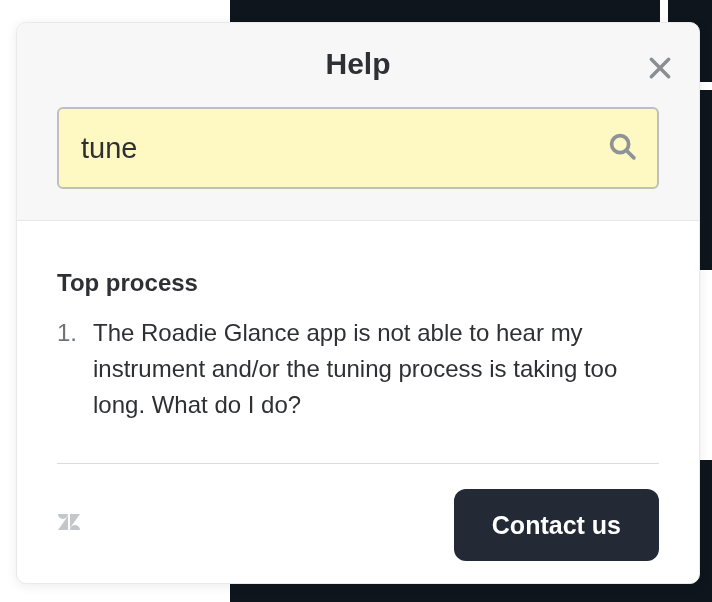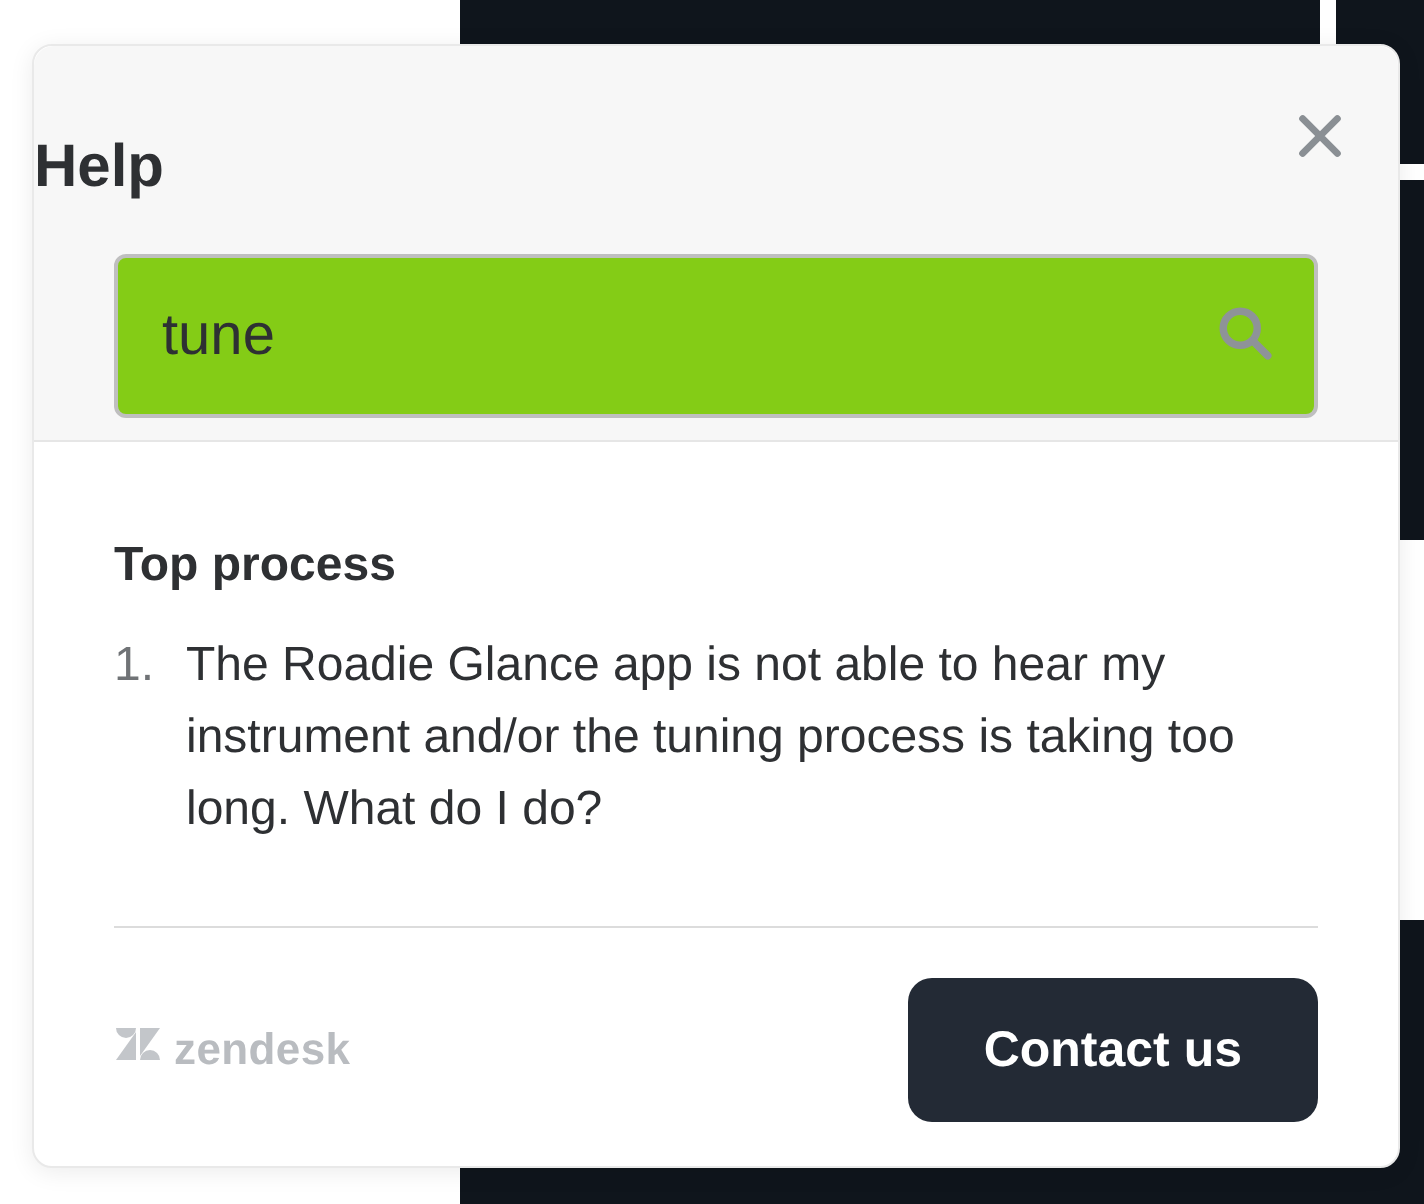--- a/index.html
+++ b/index.html
@@ -6,24 +6,24 @@
   html, body { width: 712px; height: 602px; font-family: -apple-system, BlinkMacSystemFont, "Segoe UI", Helvetica, Arial, sans-serif; background: #fff; overflow: hidden; }
   .bg { position: absolute; inset: 0; }
   .bg-dark-top { position: absolute; left: 230px; top: 0; width: 482px; height: 270px; background: #0f151c; }
   .bg-dark-bot { position: absolute; left: 230px; top: 460px; width: 482px; height: 142px; background: #0f151c; }
   .bg-text { position: absolute; left: 334px; top: 284px; color: #6e6e6e; font-size: 34px; font-weight: 400; letter-spacing: .5px; }
   .play { position: absolute; left: 430px; top: -60px; width: 150px; height: 150px; border: 8px solid #fff; border-radius: 38px; display:flex; align-items:center; justify-content:center; }
   .play::after { content:""; width:0; height:0; border-left: 50px solid #ff383f; border-top: 36px solid transparent; border-bottom: 36px solid transparent; margin-left: 12px;}
 
   .panel { position: absolute; left: 16px; top: 22px; width: 684px; height: 562px; background: #fff; border-radius: 10px; box-shadow: 0 2px 12px rgba(0,0,0,.08); border: 1px solid #e9e9e9; display:flex; flex-direction:column; }
   .header { height: 198px; background: #f7f7f7; border-bottom: 1px solid #e6e6e6; border-radius: 10px 10px 0 0; position: relative; }
-  .title { text-align: left; font-size: 30px; font-weight: 600; color: #2e3033; padding-top: 44px; }
+  .title { text-align: center; font-size: 30px; font-weight: 600; color: #2e3033; padding-top: 24px; }
   .close { position: absolute; right: 26px; top: 32px; cursor: pointer; }
   .close svg { width: 26px; height: 26px; stroke: #8a8f94; stroke-width: 3.2; }
-  .search-wrap { margin: 26px 40px 0; height: 82px; border: 2px solid #bfbfbf; border-radius: 6px; background:#84cc16; display:flex; align-items:center; padding: 0 20px 0 22px; }
+  .search-wrap { margin: 26px 40px 0; height: 82px; border: 2px solid #bfbfbf; border-radius: 6px; background:#fef9c3; display:flex; align-items:center; padding: 0 20px 0 22px; }
   .search-input { flex: 1; border: none; outline: none; font-size: 29px; color: #2e3033; background: transparent; }
   .search-input::placeholder { color:#9aa0a6; }
   .search-icon svg { width:30px; height:30px; }
 
   .body { flex:1; padding: 48px 40px 0; position: relative; }
   .top-results-label { font-size: 24px; font-weight: 700; color: #2e3033; }
   .results { margin-top: 18px; }
   .result { display:flex; gap: 10px; font-size: 24px; line-height: 36px; color:#2e3033; padding-bottom: 40px; border-bottom: 1px solid #dcdcdc; cursor:pointer; }
   .result .num { color:#707376; min-width: 26px; }
   .result .txt { flex:1; }
@@ -79,18 +79,17 @@
         <span class="zen-icon">
           <svg viewBox="0 0 24 24">
               <g fill="#c3c6ca">
                 <path d="M11 4 A5 5 0 0 1 1 4 L11 4 Z"></path>
                 <path d="M1 20 L11 6 L11 20 Z"></path>
                 <path d="M13 20 A5 5 0 0 1 23 20 L13 20 Z"></path>
                 <path d="M23 4 L13 18 L13 4 Z"></path>
               </g>
             </svg>
         </span>
-        <span>zendesk</span>
       </div>
       <button class="contact">Contact us</button>
     </div>
   </div>
 </div>
 
 </body></html>

